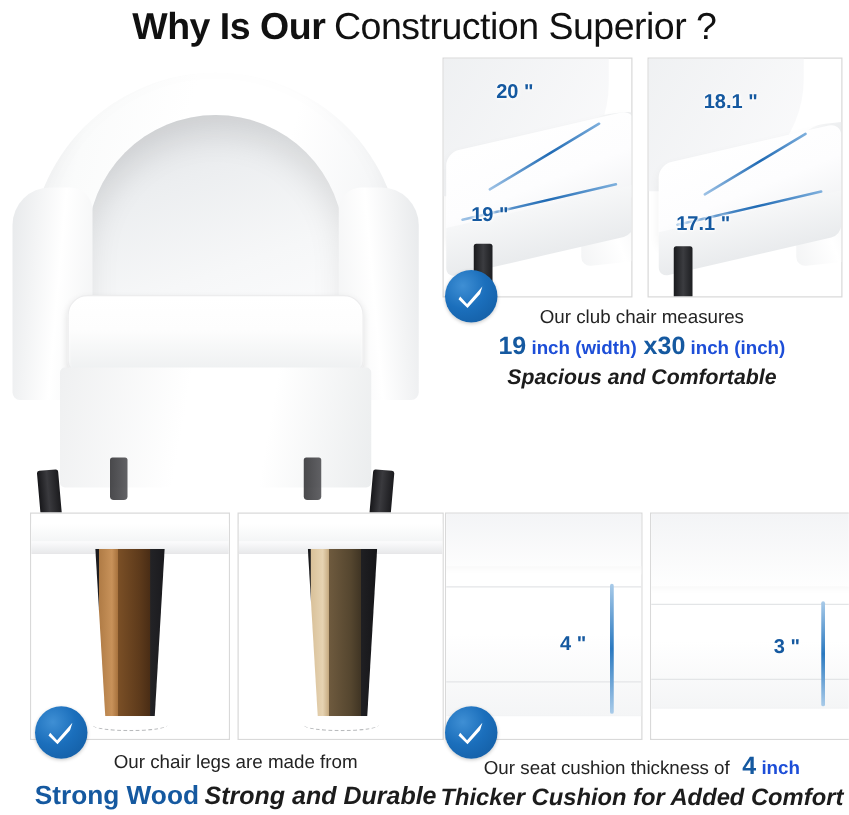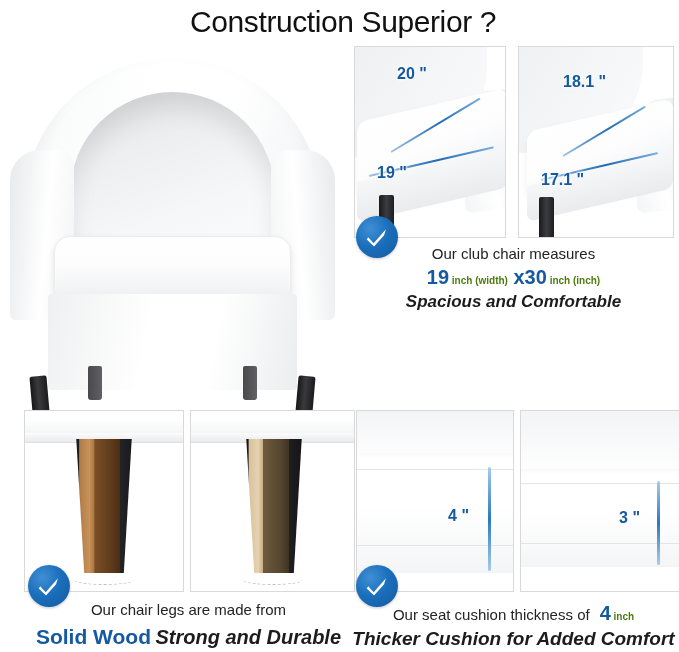--- a/index.html
+++ b/index.html
@@ -189,28 +189,29 @@
     display:flex; align-items:center; justify-content:center; z-index:6;
   }
   .badge svg { width:26px; height:26px; display:block; }
 
   
   .caption { position:absolute; width:100%; text-align:center; white-space:nowrap; }
   .cap-line1 { font-size:15px; color:#232323; font-weight:400; }
   .cap-line3 { font-size:17px; font-weight:700; font-style:italic; color:#1c1c1c; }
   .blue { color:#1559a0; }
   .num-big { font-size:20px; font-weight:700; color:#1559a0; }
-  .sm-blue { font-size:10px; font-weight:700; color:#4d7c0f; }
+  .sm-blue { font-size:15px; font-weight:700; color:#1d4ed8; }
 </style>
 </head>
 <body>
 
 <div class="page">
 
   <div class="title-bar">
+    <span class="title-bold">Why Is Our</span>
     <span class="title-reg">Construction Superior ?</span>
   </div>
 
   <div class="quad" id="q-hero">
     <div class="hero-stage">
       <div class="chair">
         <div class="chair-back"></div>
         <div class="chair-inner"></div>
         <div class="arm-l"></div>
         <div class="arm-r"></div>
@@ -290,21 +291,21 @@
     </div>
 
     <div class="badge" style="left:10px; top:155px;">
       <svg viewBox="0 0 28 28" aria-hidden="true">
         <path d="M4.5 14.2 L10.4 20.6 L23.6 5.6 L21.6 12.0 L10.8 24.2 L3.0 16.6 Z" fill="#ffffff"></path>
       </svg>
     </div>
 
     <div class="caption cap-line1" style="top:191px;">Our chair legs are made from</div>
     <div class="caption" style="top:215px;">
-      <span class="blue" style="font-size:21px; font-weight:700;">Solid Wood</span>
+      <span class="blue" style="font-size:21px; font-weight:700;">Strong Wood</span>
       <span style="font-size:20px; font-weight:700; font-style:italic; color:#1c1c1c;">Strong and Durable</span>
     </div>
   </div>
 
   <div class="quad" id="q-cush">
 
     <div class="frame cush-frame-l">
       <div class="cush-art">
         <div class="cush-backrest"></div>
         <div class="cush-body">

